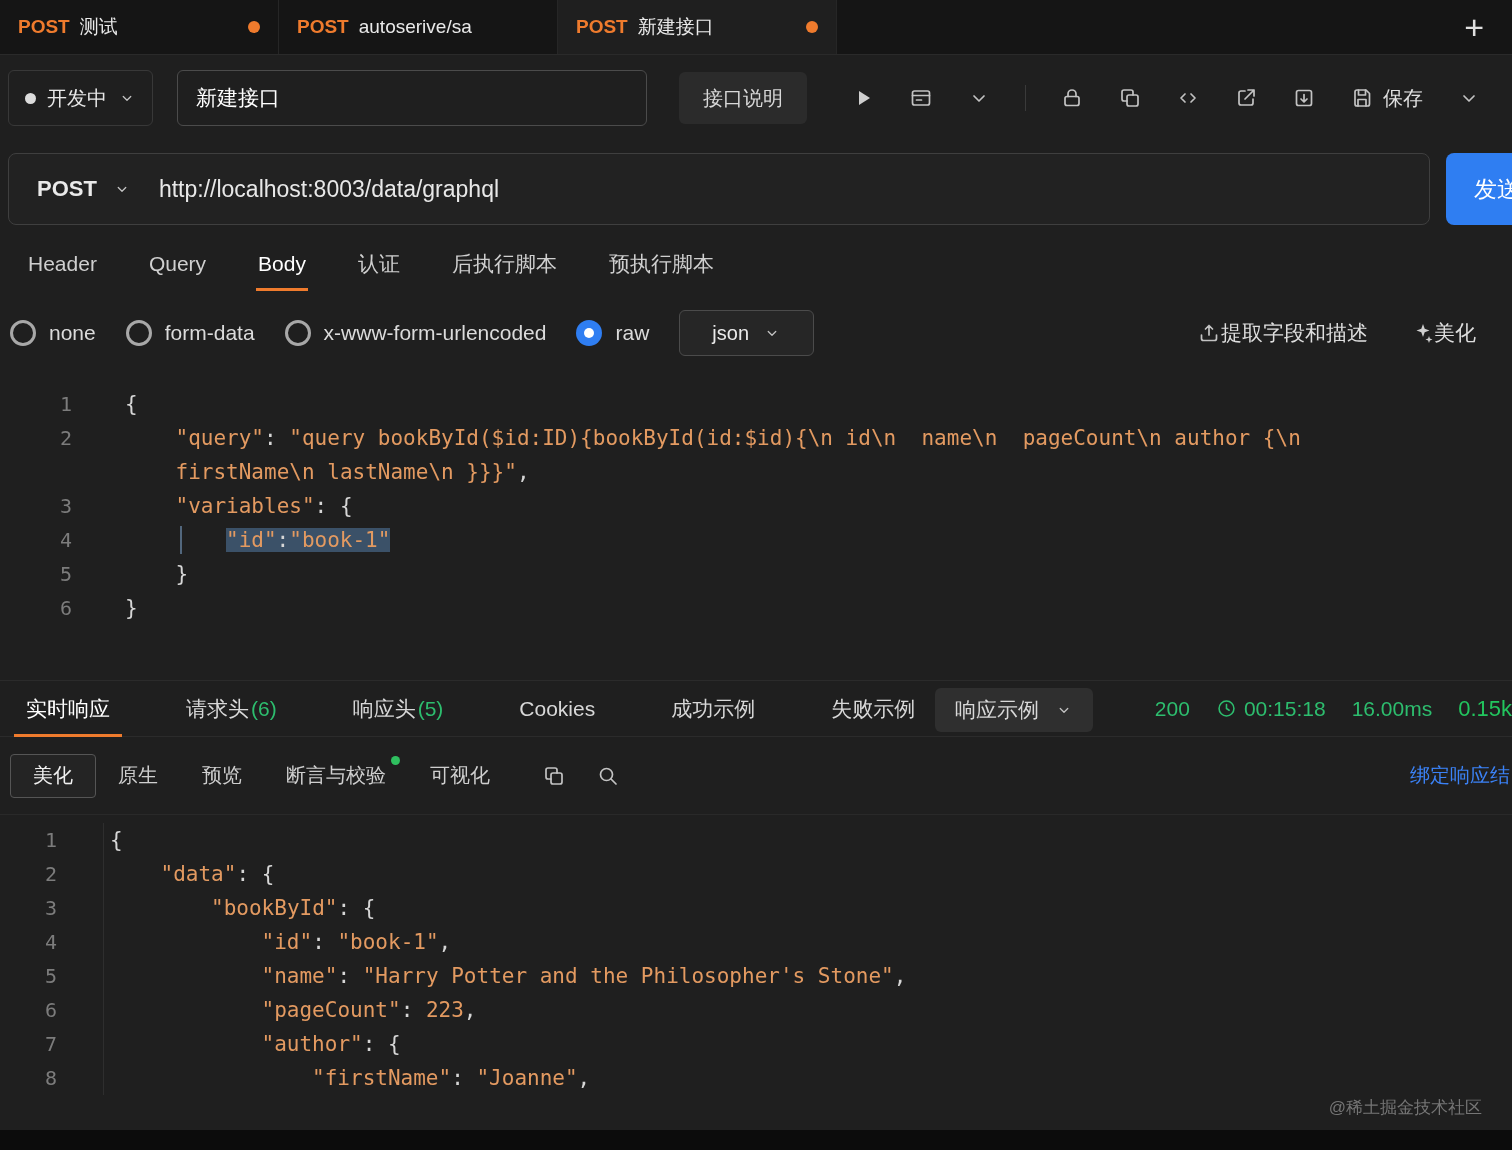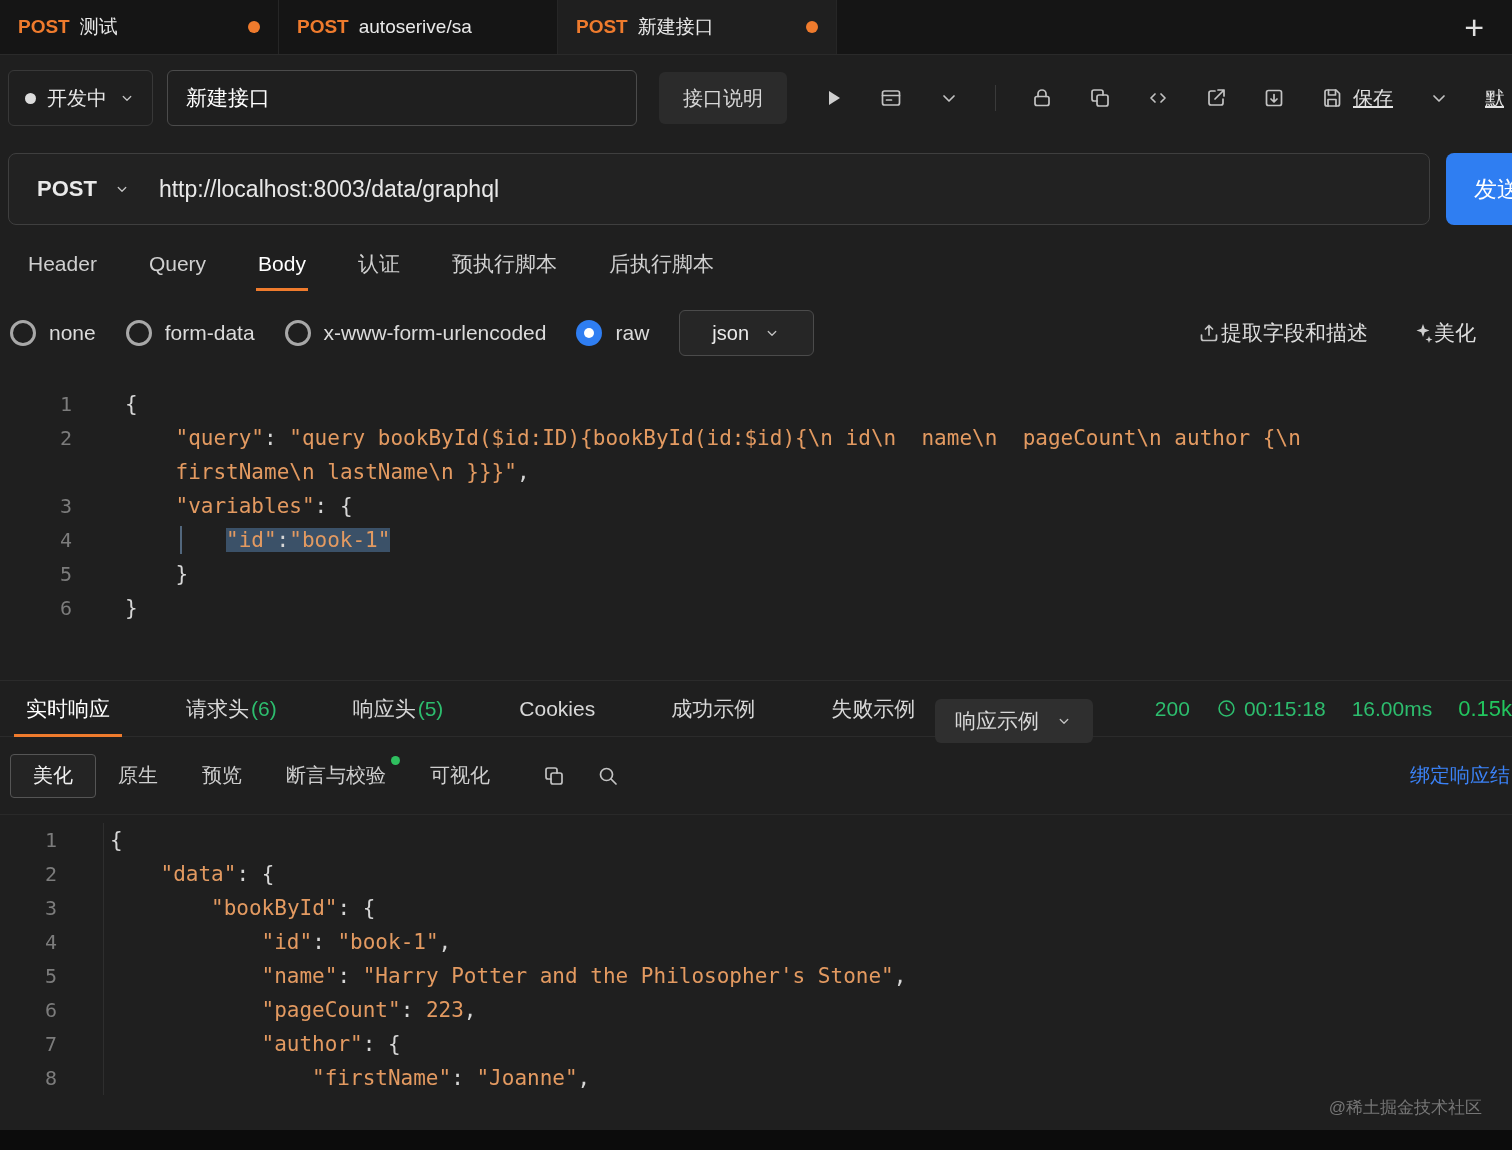--- a/index.html
+++ b/index.html
@@ -15,26 +15,26 @@
   .topbar{height:55px;background:#151515;border-bottom:1px solid #2a2a2a;display:flex;align-items:stretch;}
   .tabs{display:flex;align-items:stretch;}
   .tab{width:279px;display:flex;align-items:center;gap:10px;padding:0 18px;border-right:1px solid #262626;font-size:19px;overflow:hidden;cursor:default;}
   .tab .method{font-weight:700;flex-shrink:0;}
   .tab .label{color:#eaeaea;white-space:nowrap;overflow:hidden;}
   .tab .dot{width:12px;height:12px;border-radius:50%;background:var(--orange);margin-left:auto;flex-shrink:0;}
   .tab.active{background:#1f1f1f;}
   .tab-add{margin-left:auto;display:flex;align-items:center;padding:0 28px;font-size:34px;font-weight:300;color:#e0e0e0;}
 
   
-  .header-row{height:86px;display:flex;align-items:center;padding:0 8px;gap:14px;overflow:hidden;}
+  .header-row{height:86px;display:flex;align-items:center;padding:0 8px;gap:24px;overflow:hidden;}
   .status-select{height:56px;display:flex;align-items:center;gap:11px;padding:0 16px;border:1px solid #383838;border-radius:6px;font-size:20px;color:#e8e8e8;}
   .status-dot{width:11px;height:11px;border-radius:50%;background:#dcdcdc;}
   .api-name{width:470px;height:56px;background:transparent;border:1px solid #4b4b4b;border-radius:6px;color:#fff;font-size:21px;padding:0 18px;outline:none;font-family:inherit;}
   .doc-btn{height:52px;padding:0 24px;background:#2b2b2b;border:none;border-radius:6px;color:#d8d8d8;font-size:20px;margin-left:8px;font-family:inherit;}
-  .toolbar{display:flex;align-items:center;gap:34px;margin-left:20px;flex:1;overflow:hidden;text-decoration:underline;}
+  .toolbar{display:flex;align-items:center;gap:34px;margin-left:20px;flex:1;overflow:hidden;}
   .tb{display:flex;align-items:center;flex-shrink:0;}
   .vdiv{width:1px;height:26px;background:#3a3a3a;flex-shrink:0;}
   .save-group{display:flex;align-items:center;gap:9px;font-size:20px;color:#e0e0e0;flex-shrink:0;}
   .env{margin-left:auto;white-space:nowrap;font-size:20px;color:#dedede;margin-right:-28px;flex-shrink:0;}
   .ic{width:24px;height:24px;stroke:#c3c3c3;fill:none;stroke-width:1.7;stroke-linecap:round;stroke-linejoin:round;}
   .ic.sm{width:18px;height:18px;}
 
   
   .url-row{height:96px;display:flex;align-items:center;padding-left:8px;gap:16px;overflow:visible;}
   .url-box{flex:1;height:72px;border:1px solid #3f3f3f;border-radius:8px;background:#222;display:flex;align-items:center;overflow:hidden;}
@@ -73,21 +73,21 @@
   .tk-s-sel{color:var(--code);background:#3b5168;}
   .tk-p-sel{color:#d6d6d6;background:#3b5168;}
   .guide{position:absolute;top:3px;bottom:3px;width:0;border-left:2px solid #52677d;}
 
   
   .resp-tabbar{height:57px;border-top:1px solid #2b2b2b;border-bottom:1px solid #2b2b2b;display:flex;align-items:stretch;padding:0 10px;position:relative;}
   .resp-tab{padding:0 16px;margin-right:44px;display:flex;align-items:center;font-size:21px;color:#d8d8d8;position:relative;white-space:nowrap;}
   .resp-tab.active{color:#fff;}
   .resp-tab.active::after{content:"";position:absolute;left:4px;right:4px;bottom:-1px;height:3px;background:var(--orange);}
   .resp-tab .count{color:var(--green);margin-left:2px;}
-  .resp-sample-select{position:absolute;left:935px;top:18px;height:44px;background:#2f2f2f;border-radius:6px;display:flex;align-items:center;gap:16px;padding:0 20px;font-size:21px;color:#d8d8d8;}
+  .resp-sample-select{position:absolute;left:935px;top:7px;height:44px;background:#2f2f2f;border-radius:6px;display:flex;align-items:center;gap:16px;padding:0 20px;font-size:21px;color:#d8d8d8;}
   .resp-meta{position:absolute;right:0;top:0;height:100%;display:flex;align-items:center;gap:26px;}
   .m-status{color:var(--green);font-size:21px;}
   .m-time{display:flex;align-items:center;gap:7px;color:var(--green);font-size:21px;font-style:normal;}
   .m-time i{font-style:normal;}
   .m-dur{color:var(--green);font-size:21px;}
   .m-size{color:#22c55e;font-size:22px;white-space:nowrap;}
   .ic-clock{width:21px;height:21px;stroke:var(--green);fill:none;stroke-width:1.8;stroke-linecap:round;}
 
   
   .resp-toolbar{height:78px;display:flex;align-items:center;padding:0 10px;gap:30px;border-bottom:1px solid #292929;}
@@ -211,22 +211,22 @@
       <input class="url-input" value="http://localhost:8003/data/graphql" style="">
     </div>
     <button class="send-btn">发送</button>
   </div>
 
   <div class="req-tabs">
       <div class="req-tab">Header</div>
       <div class="req-tab">Query</div>
       <div class="req-tab active">Body</div>
       <div class="req-tab">认证</div>
+      <div class="req-tab">后执行脚本</div>
       <div class="req-tab">预执行脚本</div>
-      <div class="req-tab">后执行脚本</div>
     </div>
 
   <div class="body-bar">
     <span style="display:flex;align-items:center;gap:30px;">
         <label class="radio-item">
           <span class="radio"></span>
           <span>none</span>
         </label>
         <label class="radio-item">
           <span class="radio"></span>

